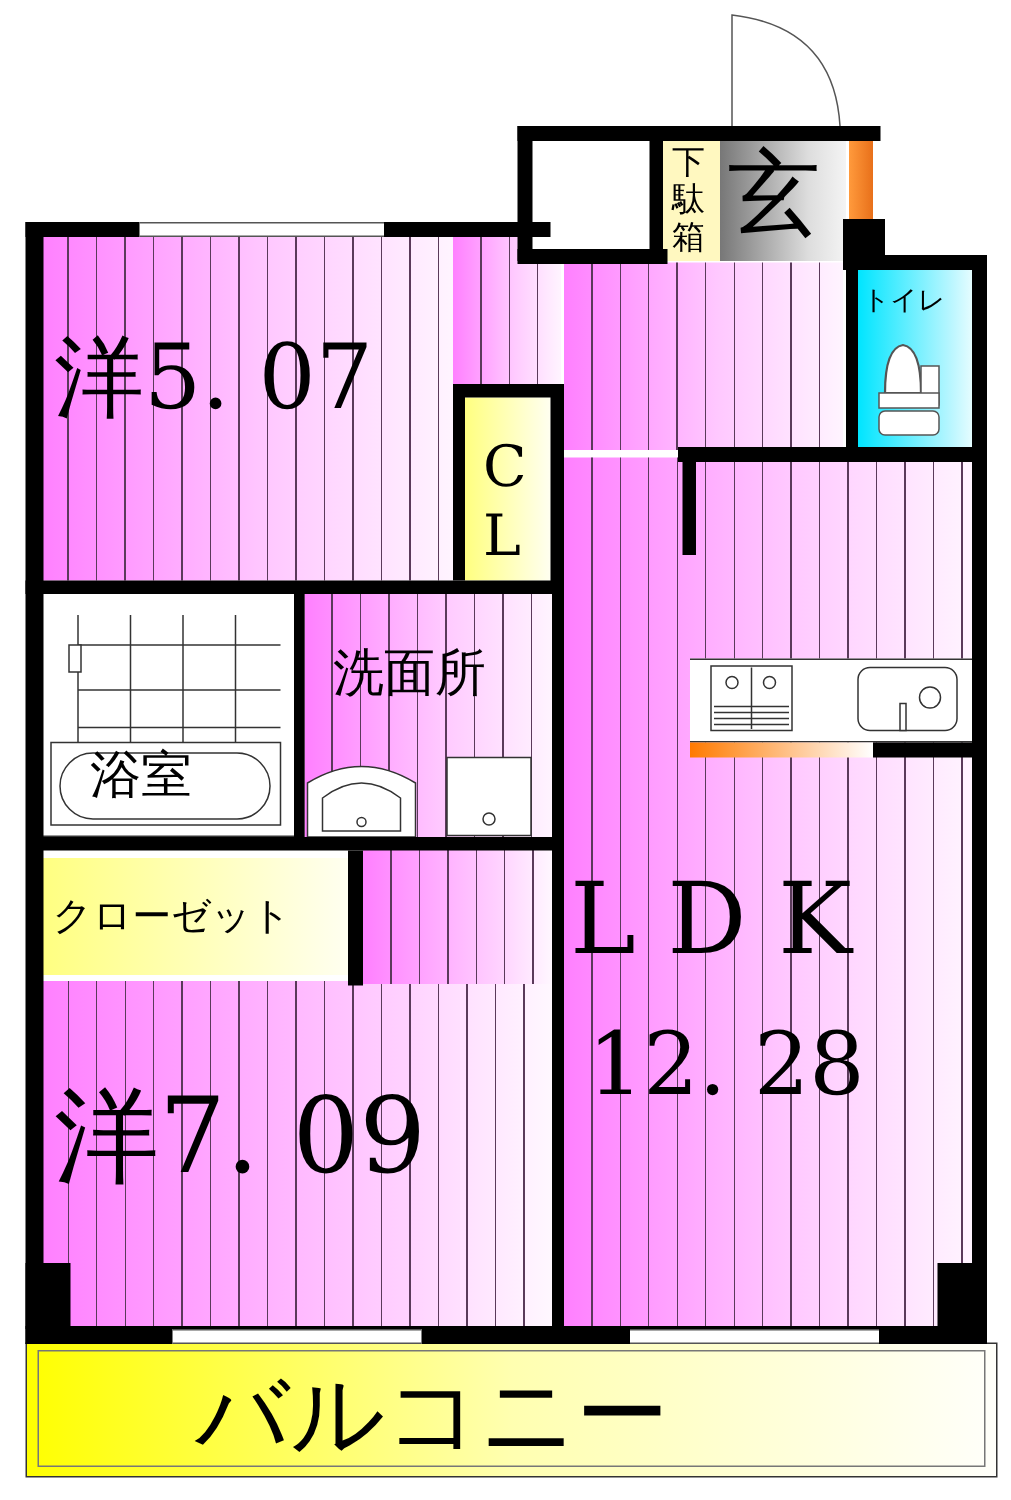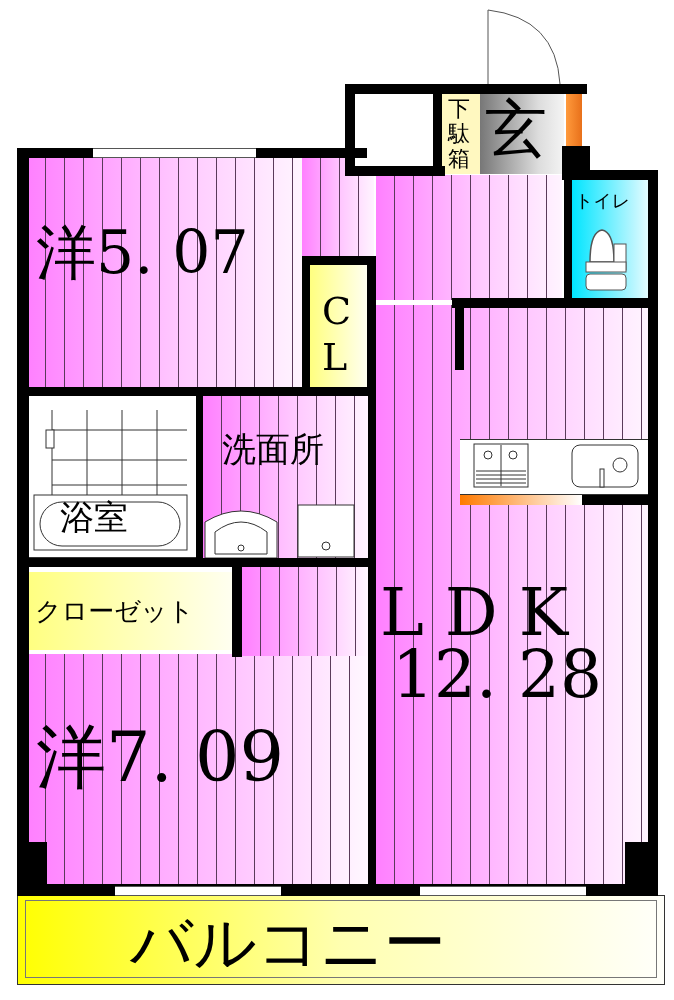--- a/index.html
+++ b/index.html
@@ -80,21 +80,21 @@
 
 <div class="abs yellow" style="left:27px;top:572px;width:205px;height:78px;"></div>
 <div class="lbl" style="left:35px;top:598px;font-size:26px;">クローゼット</div>
 
 <div class="abs pink2" style="left:27px;top:654px;width:342px;height:230px;"></div>
 <div class="abs pink2" style="left:242px;top:566px;width:127px;height:90px;"></div>
 <div class="lbl" style="left:36px;top:722px;font-size:70px;">洋7. 09</div>
 
 <div class="abs pink" style="left:376px;top:305px;width:272px;height:580px;"></div>
 <div class="lbl" style="left:380px;top:548px;font-size:66px;margin-top:32px;">L D K</div>
-<div class="lbl" style="left:392px;top:642px;font-size:66px;">12. 28</div>
+<div class="lbl" style="left:392px;top:680px;font-size:58px;">12. 28</div>
 
 <div class="abs" style="left:460px;top:439px;width:188px;height:56px;background:#fff;border-top:1px solid #333;border-bottom:1px solid #333;"></div>
 <svg class="abs" style="left:473px;top:443px;" width="56" height="45" viewBox="0 0 56 45">
   <rect x="1" y="1" width="54" height="43" fill="#fff" stroke="#333"></rect>
   <circle cx="15" cy="12" r="4" fill="none" stroke="#333"></circle>
     <circle cx="40" cy="12" r="4" fill="none" stroke="#333"></circle>
   <g stroke="#333">
       <line x1="3" y1="28" x2="53" y2="28"></line>
       <line x1="3" y1="32" x2="53" y2="32"></line>
       <line x1="3" y1="36" x2="53" y2="36"></line>

